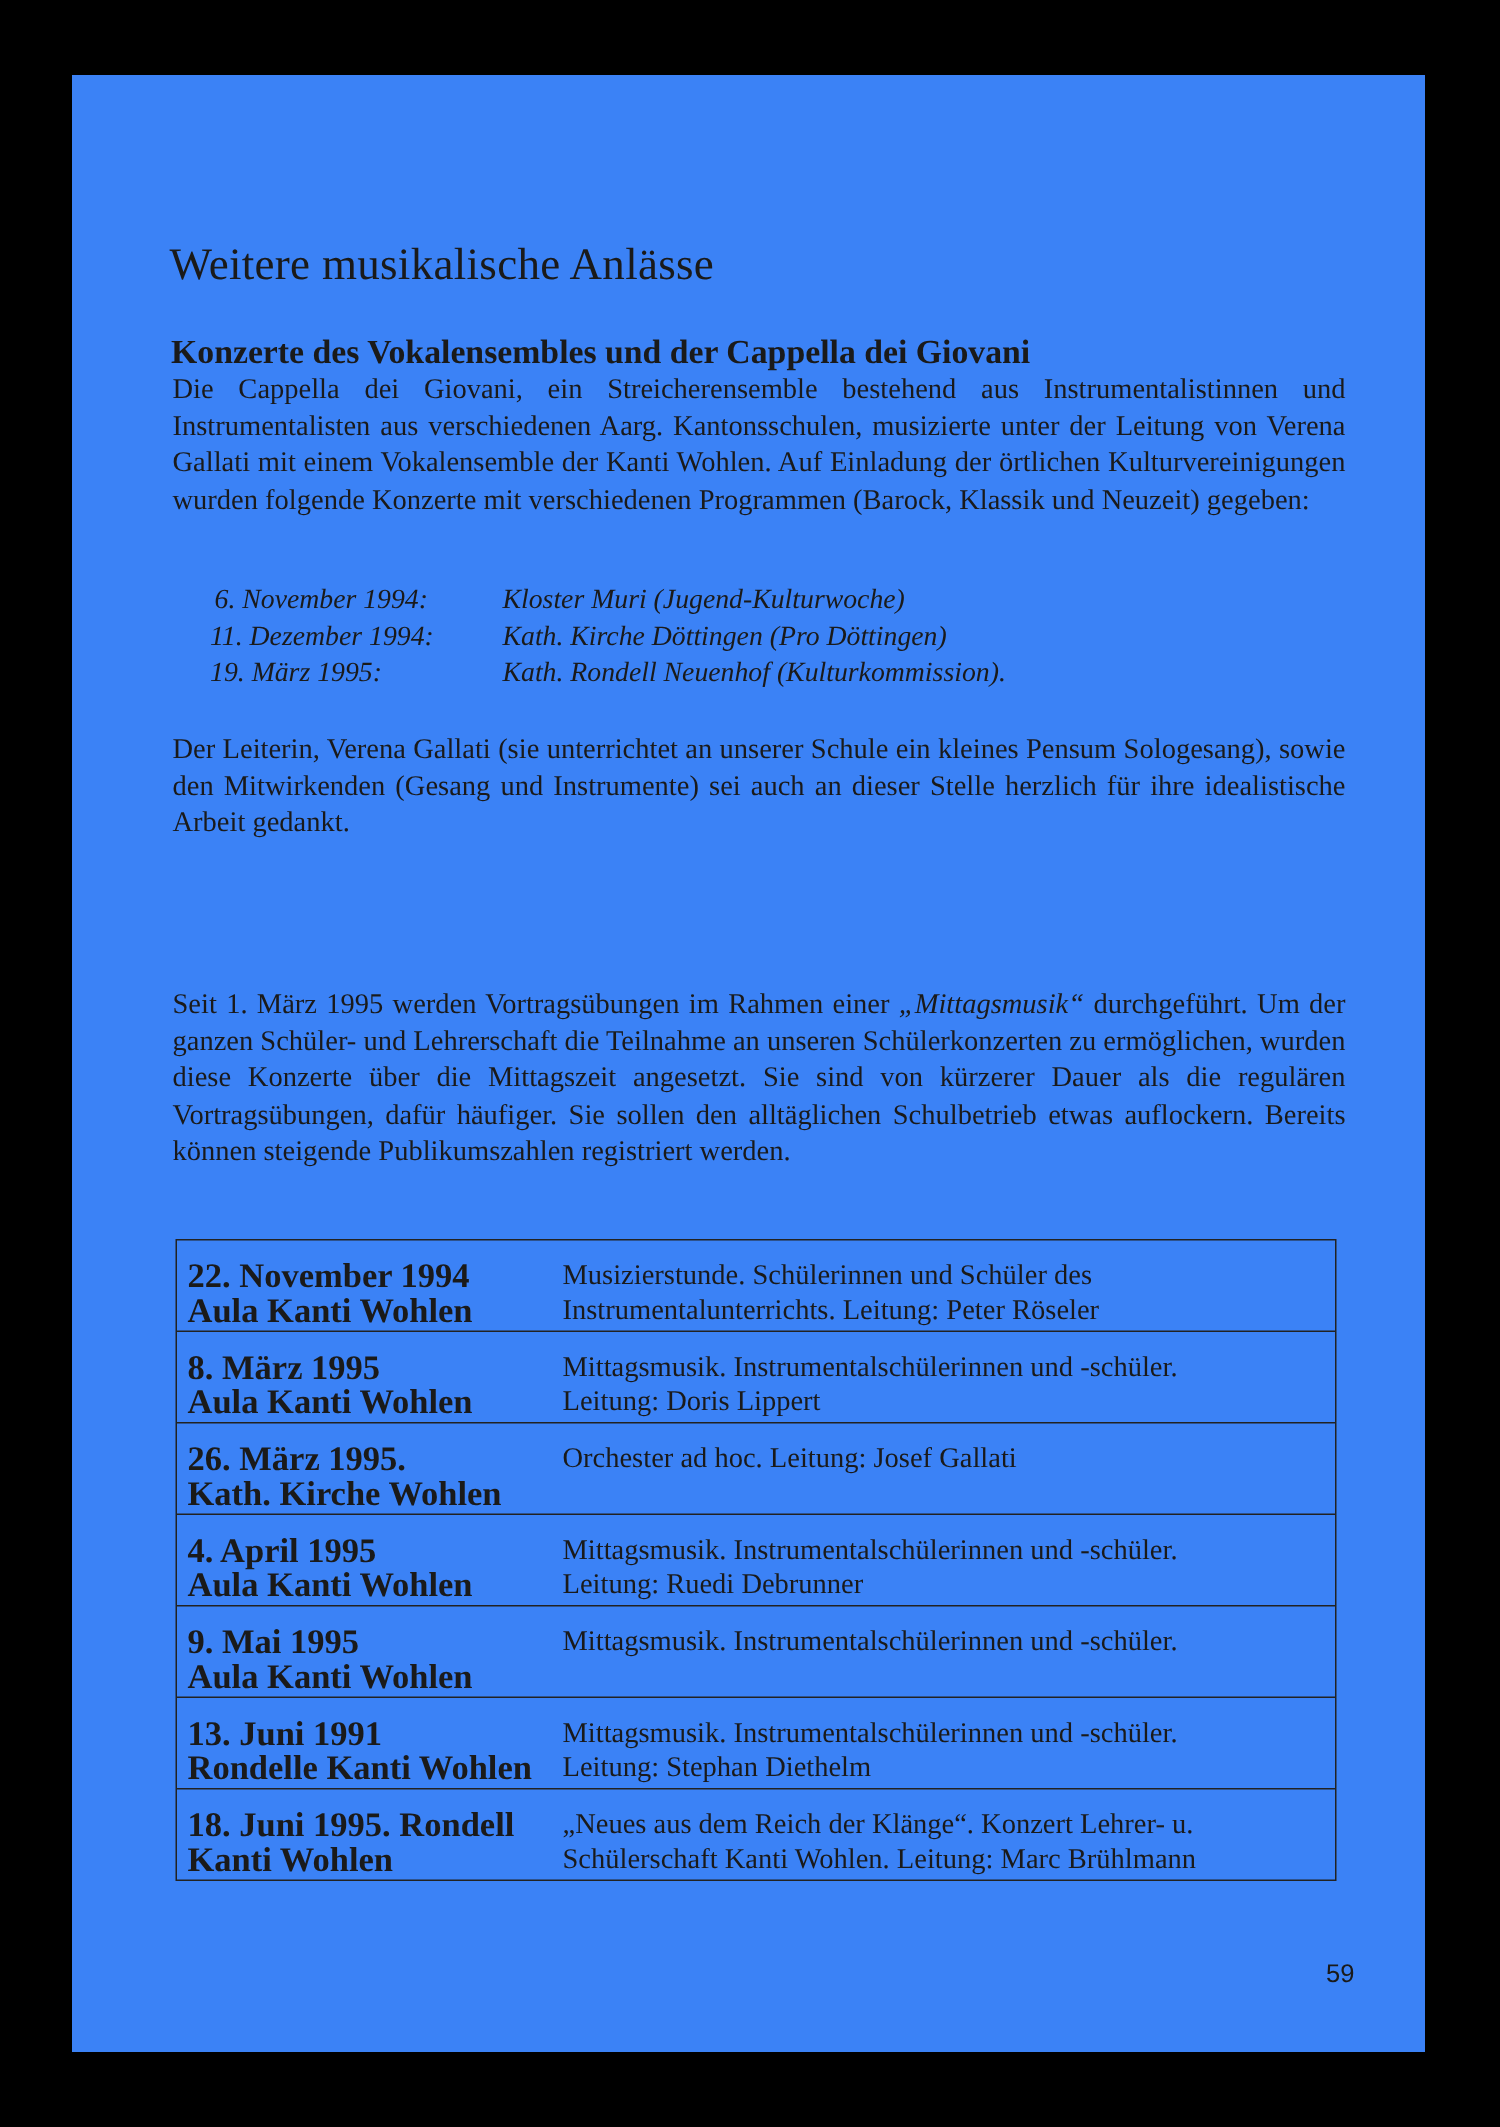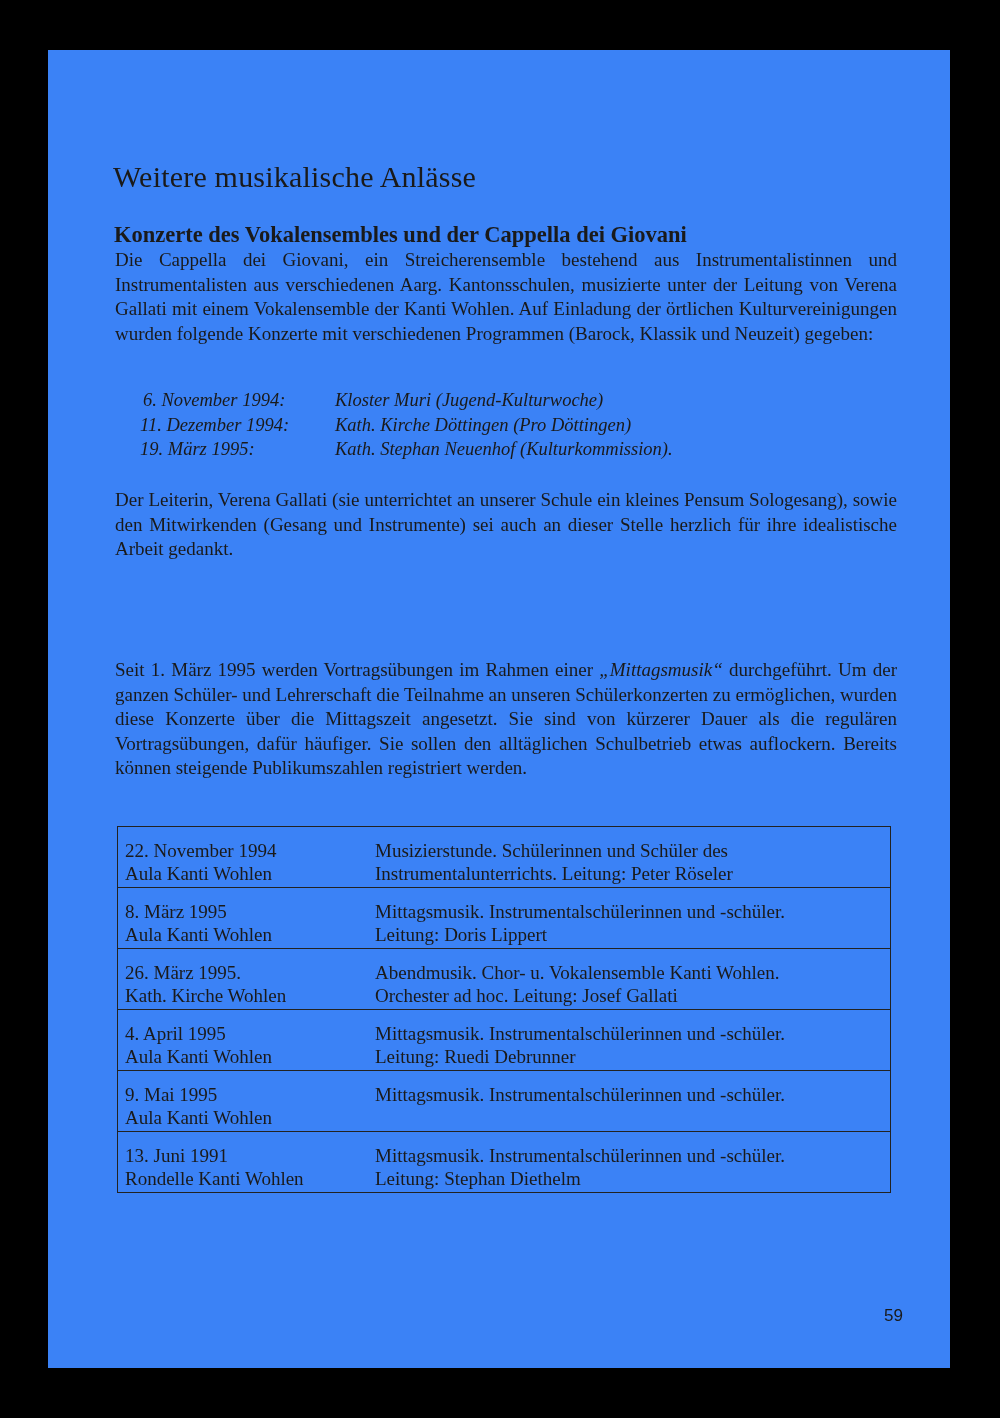--- a/index.html
+++ b/index.html
@@ -58,21 +58,21 @@
   .event-row {
     display: flex;
     border-top: 1.5px solid #222;
     height: 61px;
     box-sizing: border-box;
     padding-top: 12px;
   }
   .event-row:first-child { border-top: none; padding-top: 12px; height: 60px; }
   .event-where {
     width: 236px; padding-left: 7px;
-    font-size: 19px; line-height: 23px;
+    font-size: 23px; line-height: 23px; font-weight: bold;
   }
   .event-desc {
     flex: 1;
     font-size: 19px; line-height: 23px; margin-left: 14px;
   }
   .page-num {
     position: absolute; left: 836px; top: 1256px;
     font-family: "Liberation Sans", "DejaVu Sans", sans-serif;
     font-size: 17px;
   }
@@ -90,21 +90,21 @@
     <div class="concert-row">
       <span class="concert-date">6. November 1994:</span>
       <span class="concert-place">Kloster Muri (Jugend-Kulturwoche)</span>
     </div>
     <div class="concert-row">
       <span class="concert-date wide">11. Dezember 1994:</span>
       <span class="concert-place">Kath. Kirche Döttingen (Pro Döttingen)</span>
     </div>
     <div class="concert-row">
       <span class="concert-date wide">19. März 1995:</span>
-      <span class="concert-place">Kath. Stephan Neuenhof (Kulturkommission).</span>
+      <span class="concert-place">Kath. Rondell Neuenhof (Kulturkommission).</span>
     </div>
   </div>
 
   <p class="para p2">Der Leiterin, Verena Gallati (sie unterrichtet an unserer Schule ein kleines Pensum Sologesang), sowie den Mitwirkenden (Gesang und Instrumente) sei auch an dieser Stelle herzlich für ihre idealistische Arbeit gedankt.</p>
 
   <p class="para p3"><span>Seit 1. März 1995 werden Vortragsübungen im Rahmen einer </span><i class="it">„Mittagsmusik“</i><span> durchgeführt. Um der ganzen Schüler- und Lehrerschaft die Teilnahme an unseren Schülerkonzerten zu ermöglichen, wurden diese Konzerte über die Mittagszeit angesetzt. Sie sind von kürzerer Dauer als die regulären Vortragsübungen, dafür häufiger. Sie sollen den alltäglichen Schulbetrieb etwas auflockern. Bereits können steigende Publikumszahlen registriert werden.</span></p>
 
   <div class="events">
     <div class="event-row">
       <div class="event-where">
@@ -125,21 +125,20 @@
         <div>Mittagsmusik. Instrumentalschülerinnen und -schüler.</div>
         <div>Leitung: Doris Lippert</div>
       </div>
     </div>
     <div class="event-row">
       <div class="event-where">
         <div>26. März 1995.</div>
         <div>Kath. Kirche Wohlen</div>
       </div>
       <div class="event-desc">
-        <div>Abendmusik. Chor- u. Vokalensemble Kanti Wohlen.</div>
         <div>Orchester ad hoc. Leitung: Josef Gallati</div>
       </div>
     </div>
     <div class="event-row">
       <div class="event-where">
         <div>4. April 1995</div>
         <div>Aula Kanti Wohlen</div>
       </div>
       <div class="event-desc">
         <div>Mittagsmusik. Instrumentalschülerinnen und -schüler.</div>
@@ -158,16 +157,26 @@
     <div class="event-row">
       <div class="event-where">
         <div>13. Juni 1991</div>
         <div>Rondelle Kanti Wohlen</div>
       </div>
       <div class="event-desc">
         <div>Mittagsmusik. Instrumentalschülerinnen und -schüler.</div>
         <div>Leitung: Stephan Diethelm</div>
       </div>
     </div>
+    <div class="event-row">
+      <div class="event-where">
+        <div>18. Juni 1995. Rondell</div>
+        <div>Kanti Wohlen</div>
+      </div>
+      <div class="event-desc">
+        <div>„Neues aus dem Reich der Klänge“. Konzert Lehrer- u.</div>
+        <div>Schülerschaft Kanti Wohlen. Leitung: Marc Brühlmann</div>
+      </div>
+    </div>
   </div>
 
   <div class="page-num">59</div>
 </div>
 
 </body></html>

